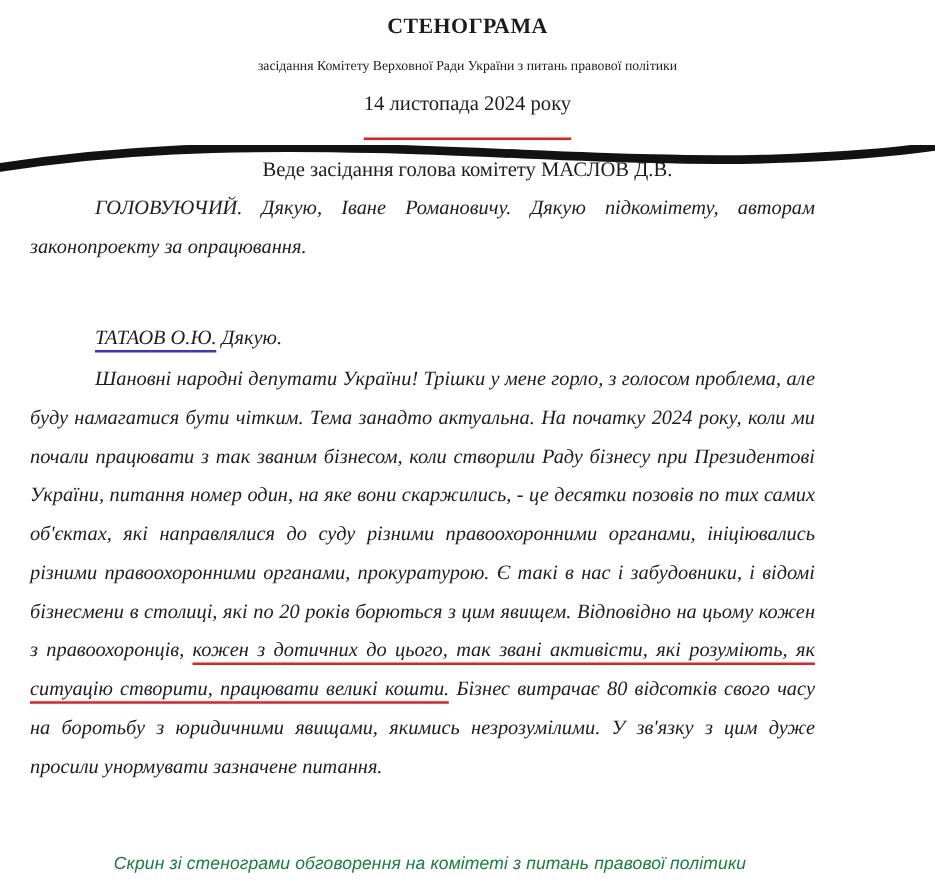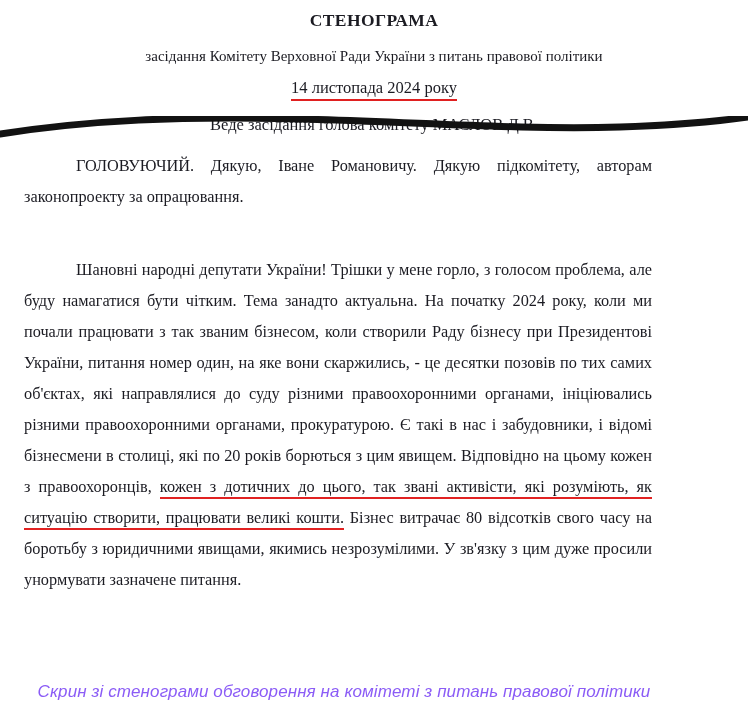--- a/index.html
+++ b/index.html
@@ -30,32 +30,32 @@
     text-align: center;
   }
   .doc-title {
     font-size: 17.5px;
     font-weight: bold;
     letter-spacing: 0.4px;
     line-height: 1.2;
     margin: 0 0 16px 0;
   }
   .subtitle-line {
-    font-size: 15px;
+    font-size: 11px;
     line-height: 1.25;
     margin: 0 0 12px 0;
   }
   .date-line {
     font-size: 16.5px;
     line-height: 1.25;
     margin: 0 0 14px 0;
   }
   .date-underline {
     display: inline-block;
-    padding-bottom: 1px;
+    padding-bottom: 17px;
     border-bottom: 2.5px solid #e02020;
   }
   .presider-line {
     font-size: 16.5px;
     line-height: 1.25;
     margin: 0;
   }
 
   
   .wave-divider {
@@ -68,20 +68,21 @@
   }
 
   
   .body-block {
     position: absolute;
     left: 0;
     top: 150px;
     width: 676px;
     padding: 0 24px 0 24px;
     box-sizing: border-box;
+    font-style: italic;
   }
   p.para {
     font-size: 16.3px;
     line-height: 31px;
     text-align: justify;
     text-align-last: left;
     text-indent: 52px;
     margin: 0 0 2px 0;
     hyphens: none;
   }
@@ -112,22 +113,22 @@
 
   
   .caption {
     position: absolute;
     left: 0;
     top: 682px;
     width: 688px;
     text-align: center;
     font-family: "Liberation Sans", "DejaVu Sans", sans-serif;
     font-style: italic;
-    font-size: 17px;
-    color: #8b5cf6;
+    font-size: 14px;
+    color: #15803d;
     letter-spacing: 0.1px;
   }
 </style>
 </head>
 <body>
 
 <div id="page">
 
   <div class="header-block">
     <div class="doc-title">СТЕНОГРАМА</div>
@@ -150,20 +151,24 @@
     <p class="para">
       <span>ГОЛОВУЮЧИЙ.</span>
       <span>Дякую, Іване Романовичу. Дякую підкомітету,  авторам законопроекту за опрацювання.</span>
     </p>
 
     <div class="spacer-sm"></div>
 
 
     <div class="spacer-md"></div>
 
+    <p class="para">
+      <span class="u-blue">ТАТАОВ О.Ю.</span>
+      <span>Дякую.</span>
+    </p>
 
     <p class="para tight">
       <span>Шановні народні депутати України! Трішки у мене горло, з голосом проблема,  але буду намагатися бути чітким. Тема занадто актуальна. На початку 2024 року, коли ми почали працювати з так званим бізнесом, коли створили Раду бізнесу при Президентові України, питання номер один, на яке вони скаржились, - це десятки позовів по тих самих об'єктах, які направлялися до суду різними правоохоронними органами, ініціювались різними правоохоронними органами, прокуратурою. Є такі в нас і забудовники, і відомі бізнесмени в столиці, які по 20 років борються з цим явищем. Відповідно на цьому кожен з правоохоронців, </span><span class="u-red-run">кожен з дотичних до цього, так звані активісти, які розуміють, як</span>
       <span class="u-red">ситуацію створити, працювати великі кошти.</span><span> Бізнес витрачає 80 відсотків свого часу на боротьбу з юридичними явищами, якимись незрозумілими. У зв'язку з цим дуже просили унормувати зазначене питання.</span>
     </p>
 
   </div>
 
   <div class="caption">Скрин зі стенограми обговорення на комітеті з питань правової політики</div>
 

